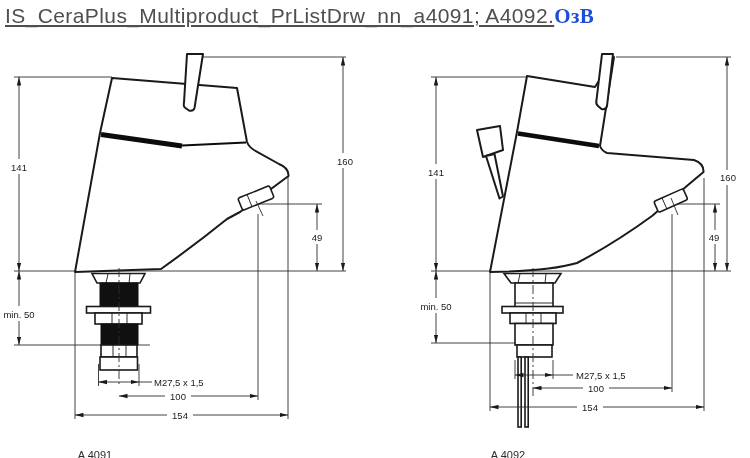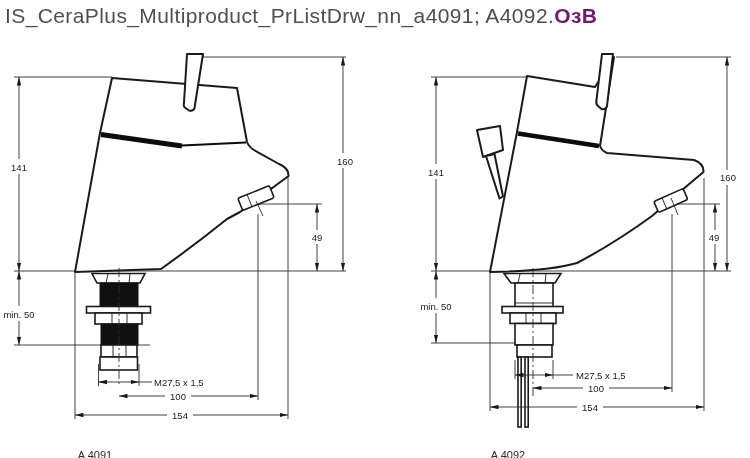--- a/index.html
+++ b/index.html
@@ -1,20 +1,20 @@
 <!DOCTYPE html>
 <html><head>
 <meta charset="utf-8">
 <style>
   html,body{margin:0;padding:0;background:#fff;}
   #stage{position:relative;width:750px;height:458px;background:#fff;overflow:hidden;
          font-family:"Liberation Sans", sans-serif;}
   #title{position:absolute;left:5px;top:4px;font-size:21px;letter-spacing:.4px;white-space:nowrap;z-index:5;}
-  #title .t-light{color:#4f4f4f;font-weight:400;}
-  #title .t-bold{color:#701a75;font-weight:700;}
+  #title .t-light{color:#4f4f4f;font-weight:400;text-decoration:underline;}
+  #title .t-bold{color:#1d4ed8;font-weight:700;font-family:Liberation Serif, serif;}
   svg{position:absolute;left:0;top:0;}
   .body-line{fill:#fff;stroke:#1a1a1a;stroke-width:2;stroke-linejoin:round;}
   .part{fill:#fff;stroke:#1a1a1a;stroke-width:1.6;}
   .part-black{fill:#101010;stroke:#101010;stroke-width:1;}
   .facet{stroke:#1a1a1a;stroke-width:0.9;fill:none;}
   .ext{stroke:#2d2d2d;stroke-width:0.9;fill:none;}
   .dim{stroke:#2d2d2d;stroke-width:0.9;fill:none;}
   .cl{stroke:#2d2d2d;stroke-width:0.9;fill:none;stroke-dasharray:9 3 2 3;}
   .band{stroke:#0c0c0c;fill:none;}
   .dimtxt{font-family:"Liberation Sans", sans-serif;font-size:9.5px;fill:#1a1a1a;}

